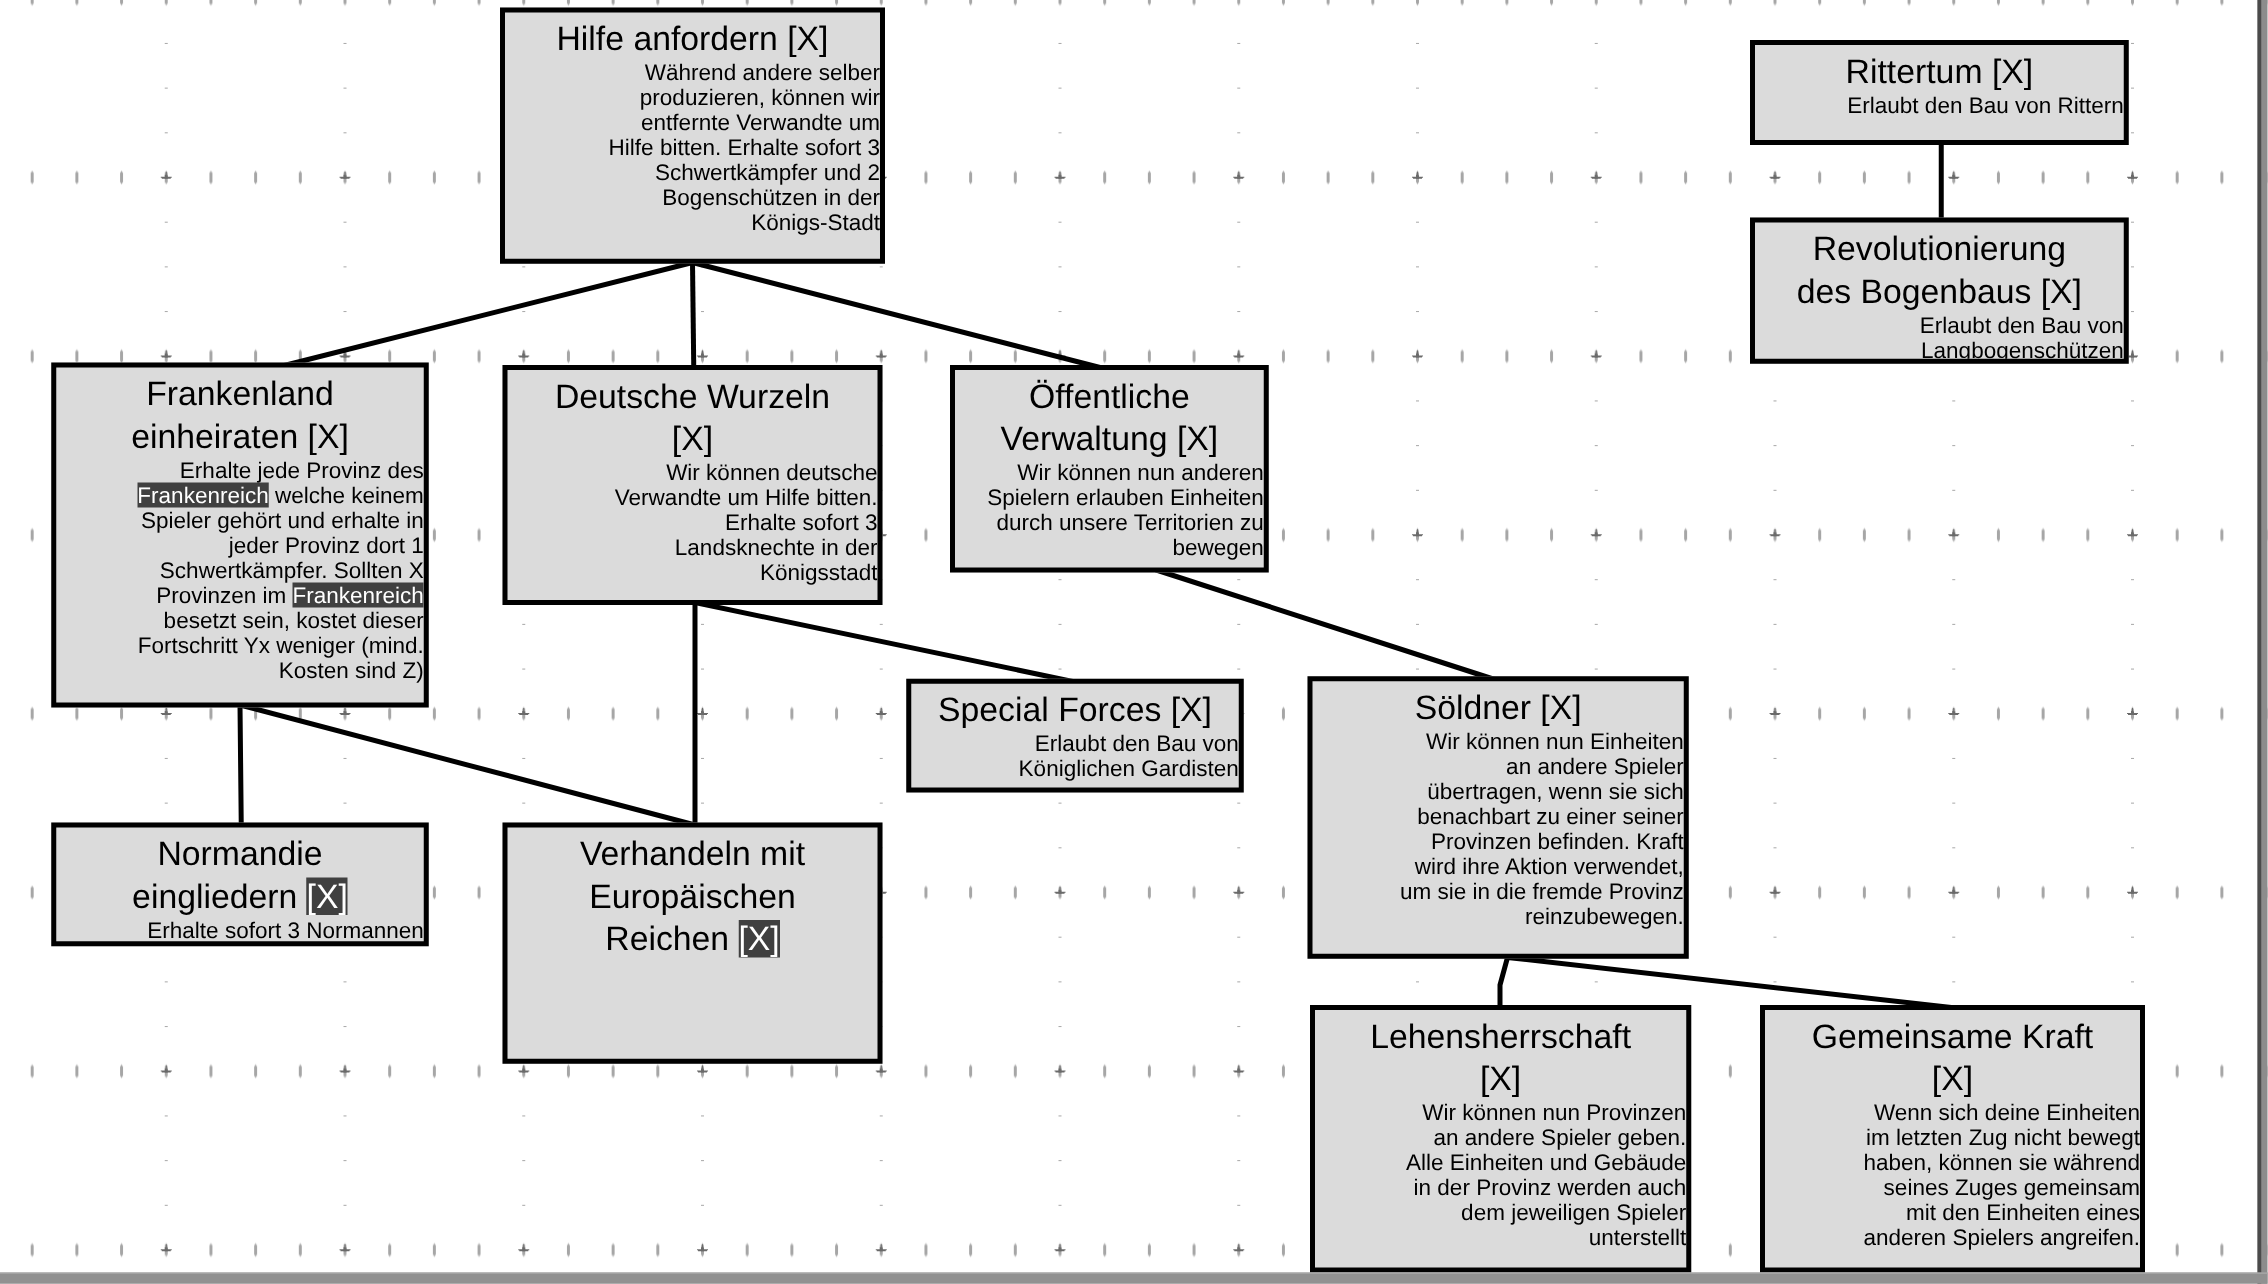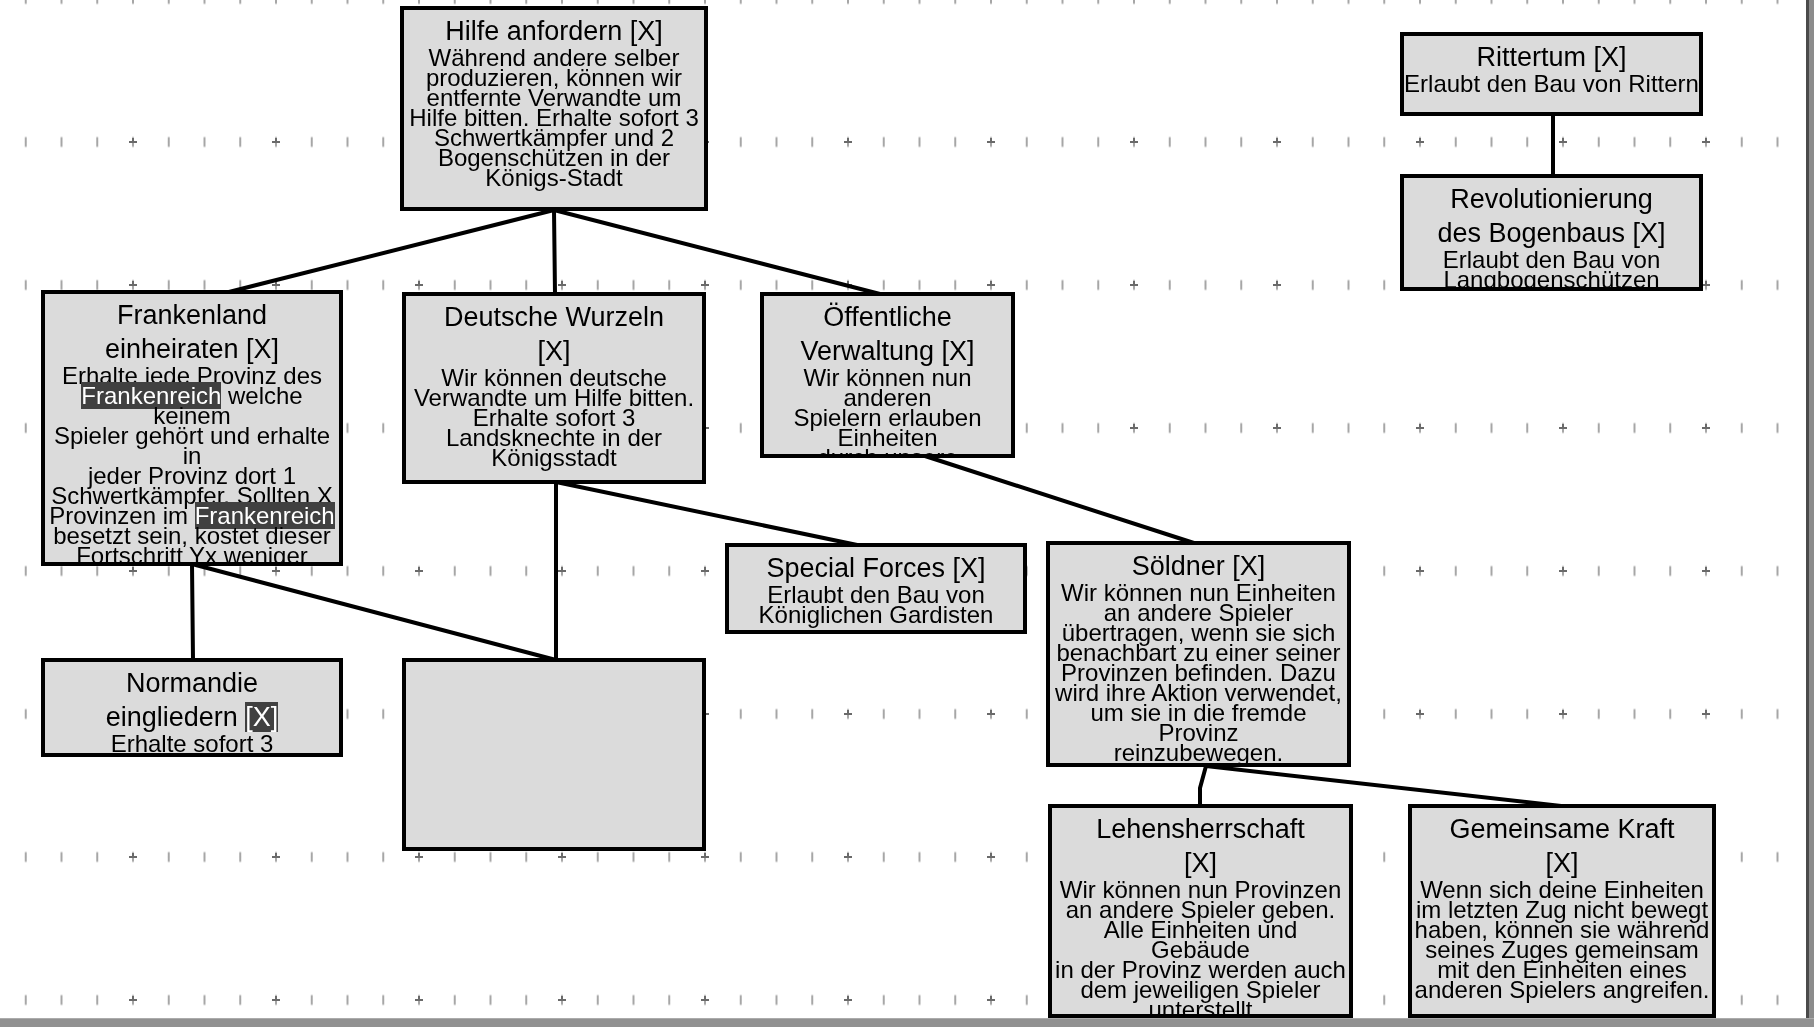--- a/index.html
+++ b/index.html
@@ -47,22 +47,23 @@
   }
   .box .t {
     white-space: pre-line;
     font-size: 27px;
     line-height: 34px;
     margin-top: 4px;
     letter-spacing: 0;
   }
   .box .d {
     white-space: pre-line;
-    font-size: 24px;
+    font-size: 18px;
     line-height: 20px;
+    text-align: right;
   }
   .hl {
     background: #404040;
     color: #ffffff;
   }
   .hscrollbar {
     position: absolute;
     left: 0; bottom: 0;
     width: 1814px; height: 8px;
     background: #919191;
@@ -147,45 +148,48 @@
 
   <div class="box" style="left:760px; top:292px; width:255px; height:166px">
     <div class="t">Öffentliche
 Verwaltung [X]</div>
     <div class="d">Wir können nun anderen
 Spielern erlauben Einheiten
 durch unsere Territorien zu
 bewegen</div>
   </div>
 
-  <div class="box" style="left:725px; top:543px; width:302px; height:91px">
+  <div class="box" style="left:725px; top:543px; width:270px; height:91px">
     <div class="t">Special Forces [X]</div>
     <div class="d">Erlaubt den Bau von
 Königlichen Gardisten</div>
   </div>
 
   <div class="box" style="left:1046px; top:541px; width:305px; height:226px">
     <div class="t">Söldner [X]</div>
     <div class="d">Wir können nun Einheiten
 an andere Spieler
 übertragen, wenn sie sich
 benachbart zu einer seiner
-Provinzen befinden. Dazu
+Provinzen befinden. Kraft
 wird ihre Aktion verwendet,
 um sie in die fremde Provinz
 reinzubewegen.</div>
   </div>
 
   <div class="box" style="left:41px; top:658px; width:302px; height:99px">
     <div class="t"><span>Normandie
 eingliedern </span><span class="hl">[X]</span></div>
     <div class="d">Erhalte sofort 3 Normannen</div>
   </div>
 
   <div class="box" style="left:402px; top:658px; width:304px; height:193px">
+    <div class="t"><span>Verhandeln mit
+Europäischen
+Reichen </span><span class="hl">[X]</span></div>
   </div>
 
   <div class="box" style="left:1048px; top:804px; width:305px; height:214px">
     <div class="t">Lehensherrschaft
 [X]</div>
     <div class="d">Wir können nun Provinzen
 an andere Spieler geben.
 Alle Einheiten und Gebäude
 in der Provinz werden auch
 dem jeweiligen Spieler

